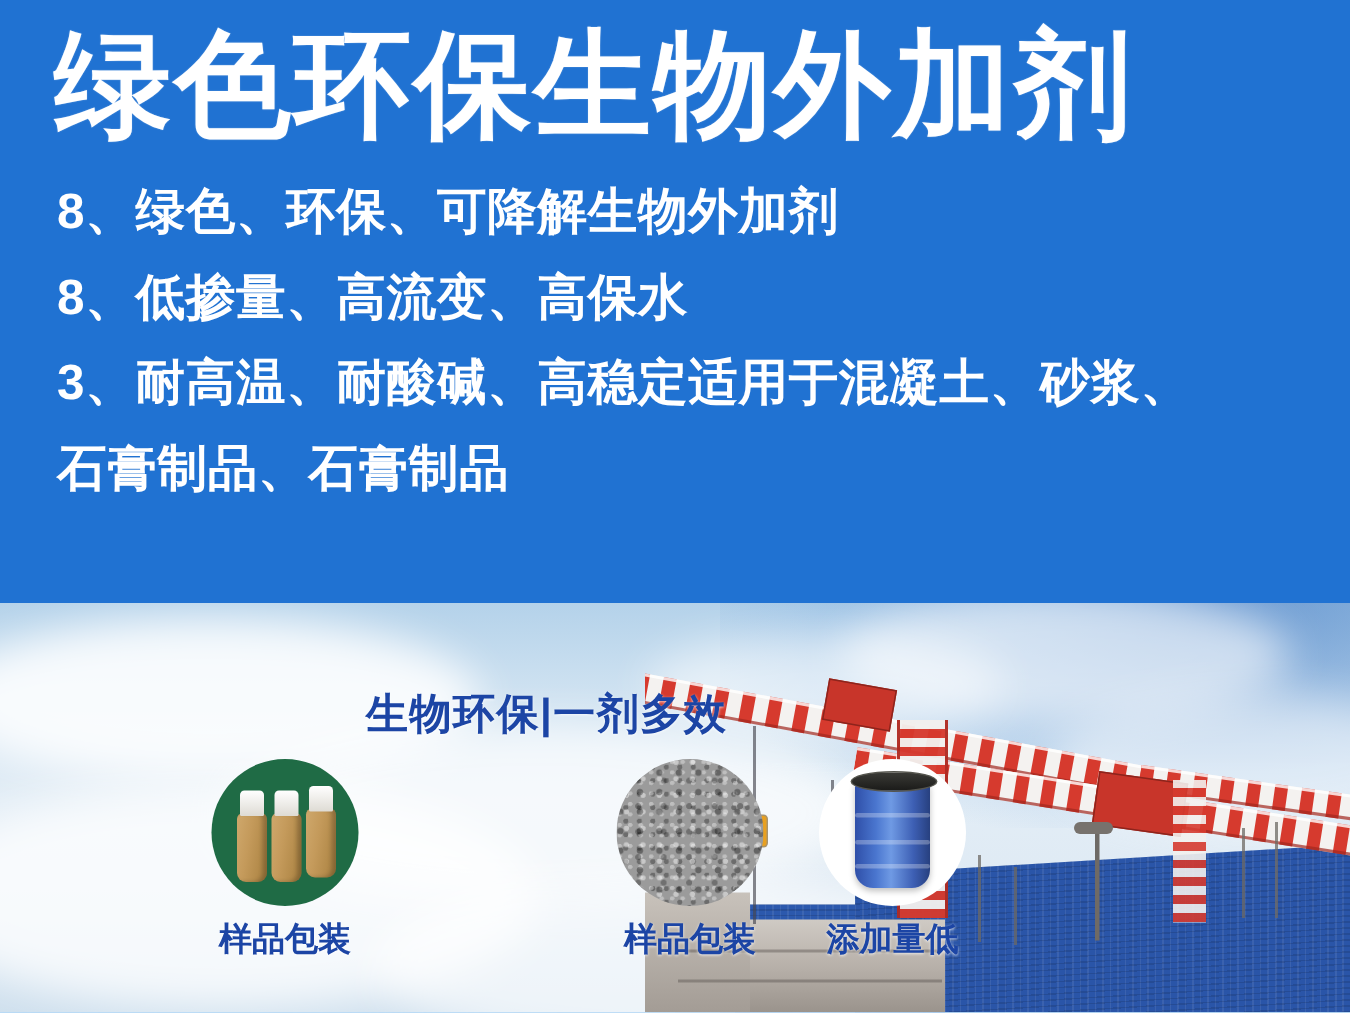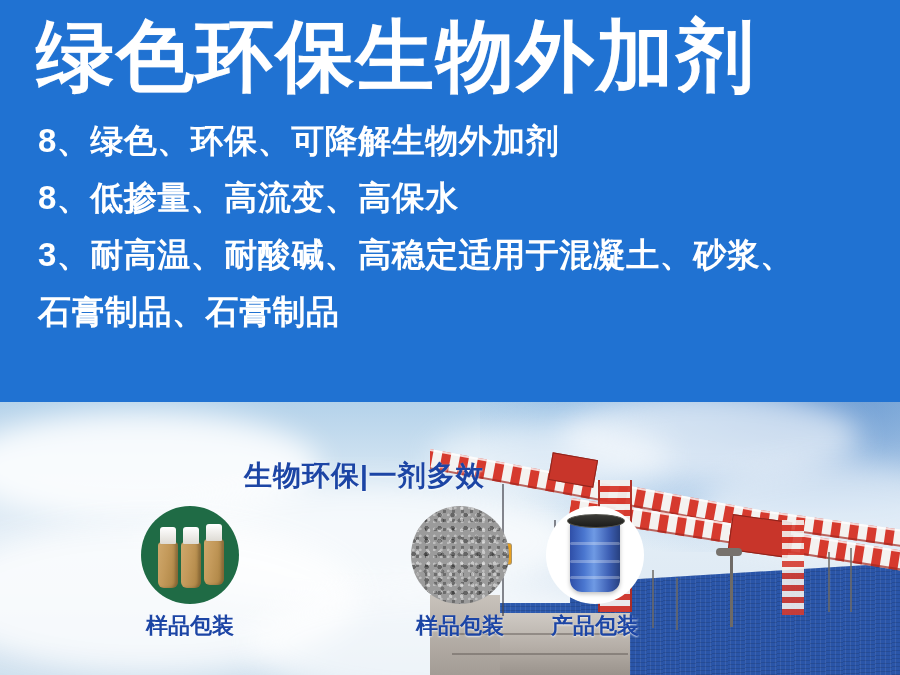--- a/index.html
+++ b/index.html
@@ -436,18 +436,18 @@
     </div>
 
     <div class="product p3">
       <div class="circle c-drum">
         <div class="drum"></div>
         <div class="drum-lid"></div>
         <div class="drum-rib dr1"></div>
         <div class="drum-rib dr2"></div>
         <div class="drum-rib dr3"></div>
       </div>
-      <div class="product-label">产品包装</div>
+      <div class="product-label">添加量低</div>
     </div>
 
   </div>
 
 </div>
 
 </body></html>

